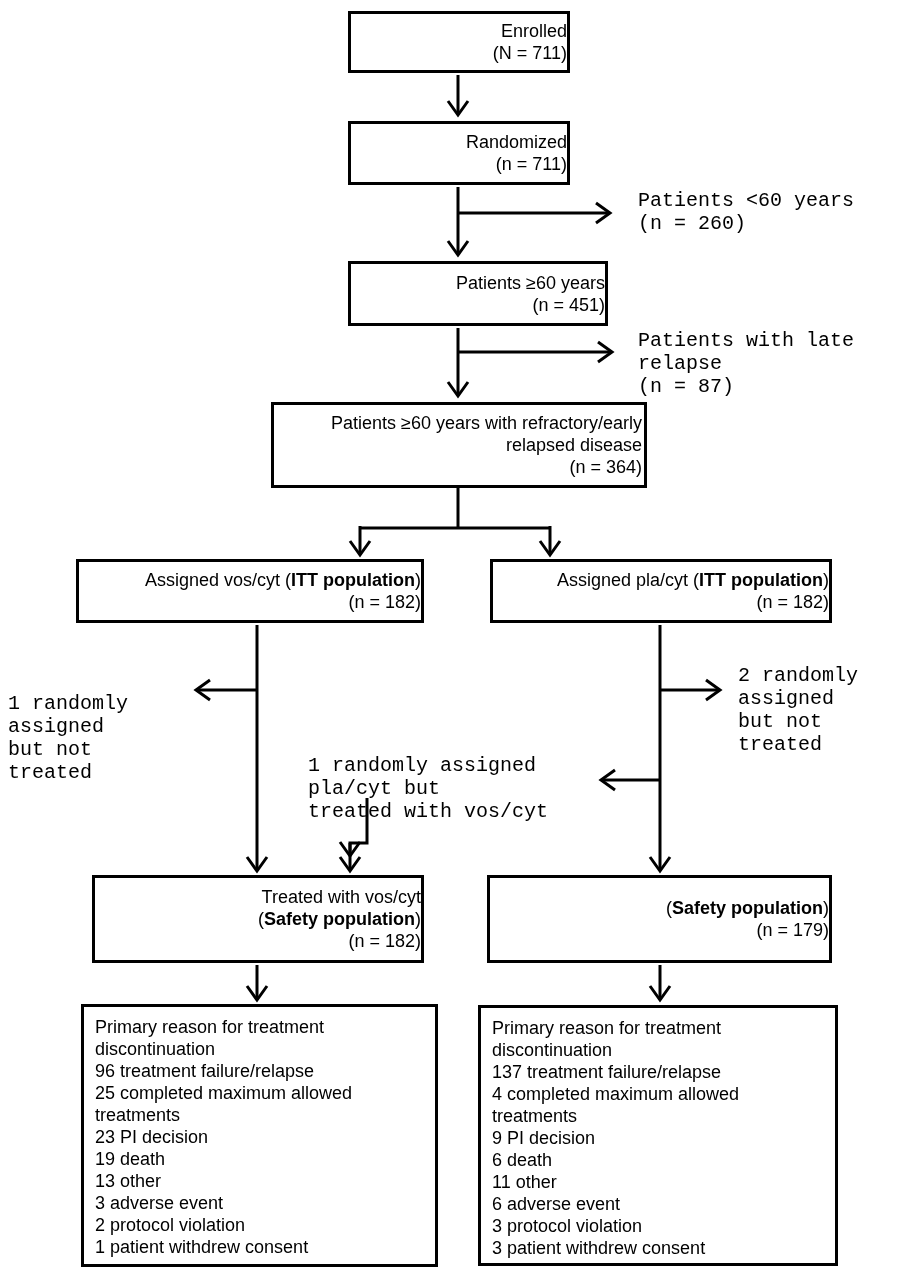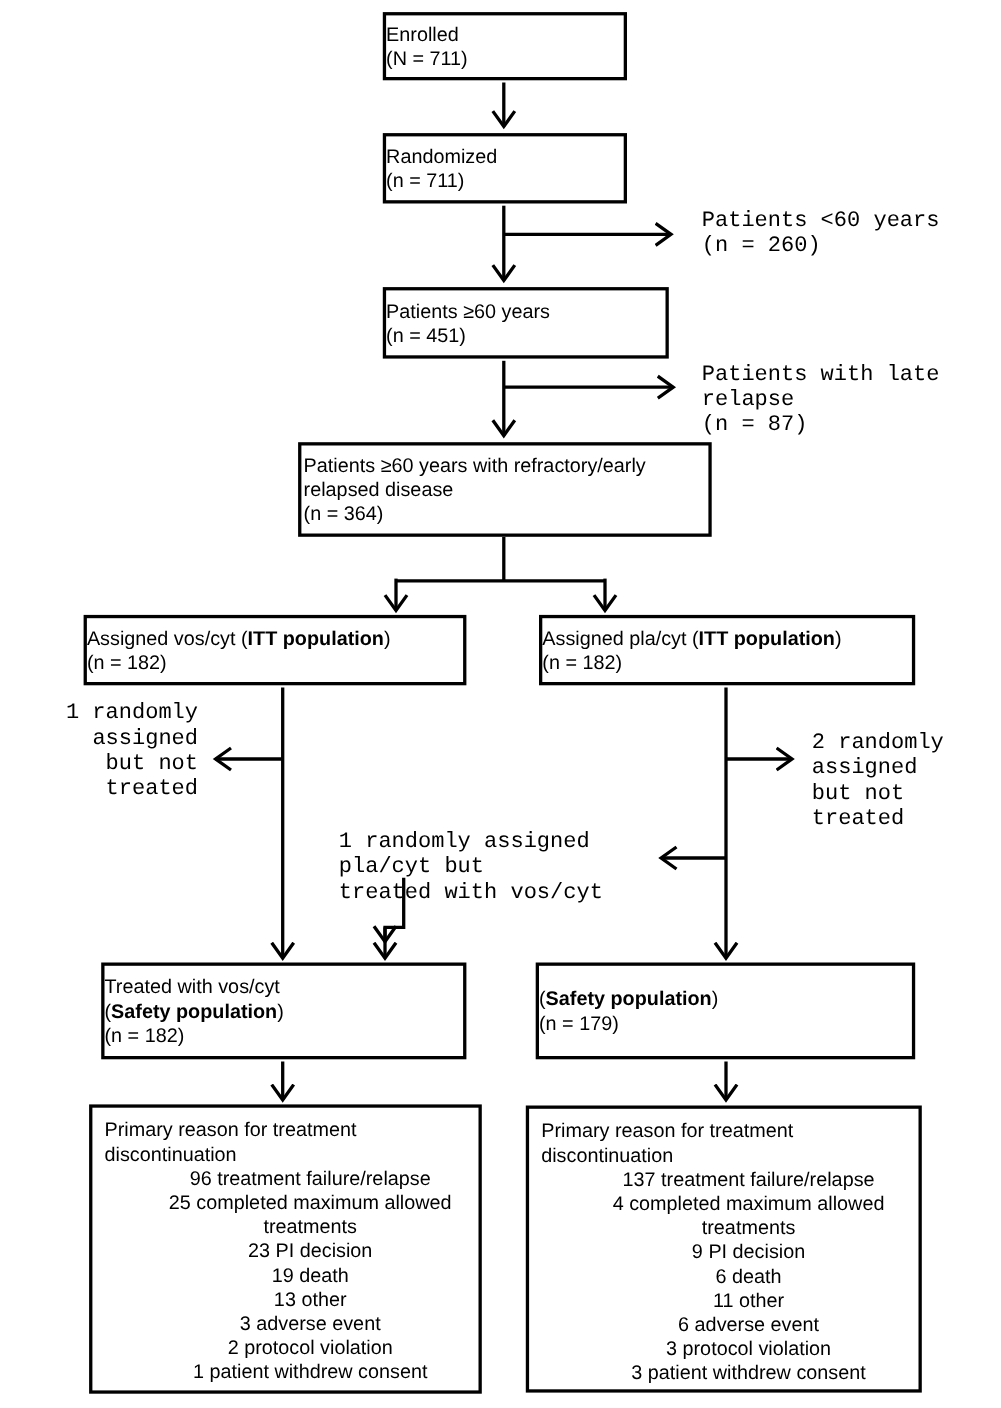--- a/index.html
+++ b/index.html
@@ -11,30 +11,30 @@
     color:var(--text,#000000);
     overflow:hidden;
   }
   .connectors{position:absolute;left:0;top:0;}
   .box{
     position:absolute;
     box-sizing:border-box;
     border:3px solid var(--line,#000000);
     background:#ffffff;
     display:flex;flex-direction:column;justify-content:center;
-    text-align:left;
+    text-align:right;
     font-size:18px;line-height:22px;
   }
   .box.reasons{
     display:block;
     text-align:left;
     padding:9px 6px 0 11px;
     line-height:22px;
   }
-  .reason-item{margin-left:40px;text-align:center;}
+  .reason-item{}
   .note{
     position:absolute;
     font-size:20px;line-height:23px;font-family:Liberation Mono, monospace;
   }
   .b{font-weight:bold;}
 </style>
 </head>
 <body>
 
 <div class="canvas">
@@ -146,21 +146,21 @@
   <div class="note" style="left:638px;top:189px">
     <div>Patients &lt;60 years</div>
     <div>(n = 260)</div>
   </div>
 
   <div class="note" style="left:638px;top:329px">
     <div>Patients with late relapse</div>
     <div>(n = 87)</div>
   </div>
 
-  <div class="note" style="left:8px;top:637px;width:172px;text-align:right">
+  <div class="note" style="left:8px;top:692px;width:172px;text-align:left">
     <div>1 randomly assigned</div>
     <div>but not treated</div>
   </div>
 
   <div class="note" style="left:738px;top:664px">
     <div>2 randomly assigned</div>
     <div>but not treated</div>
   </div>
 
   <div class="note" style="left:308px;top:754px;width:300px;text-align:left">

